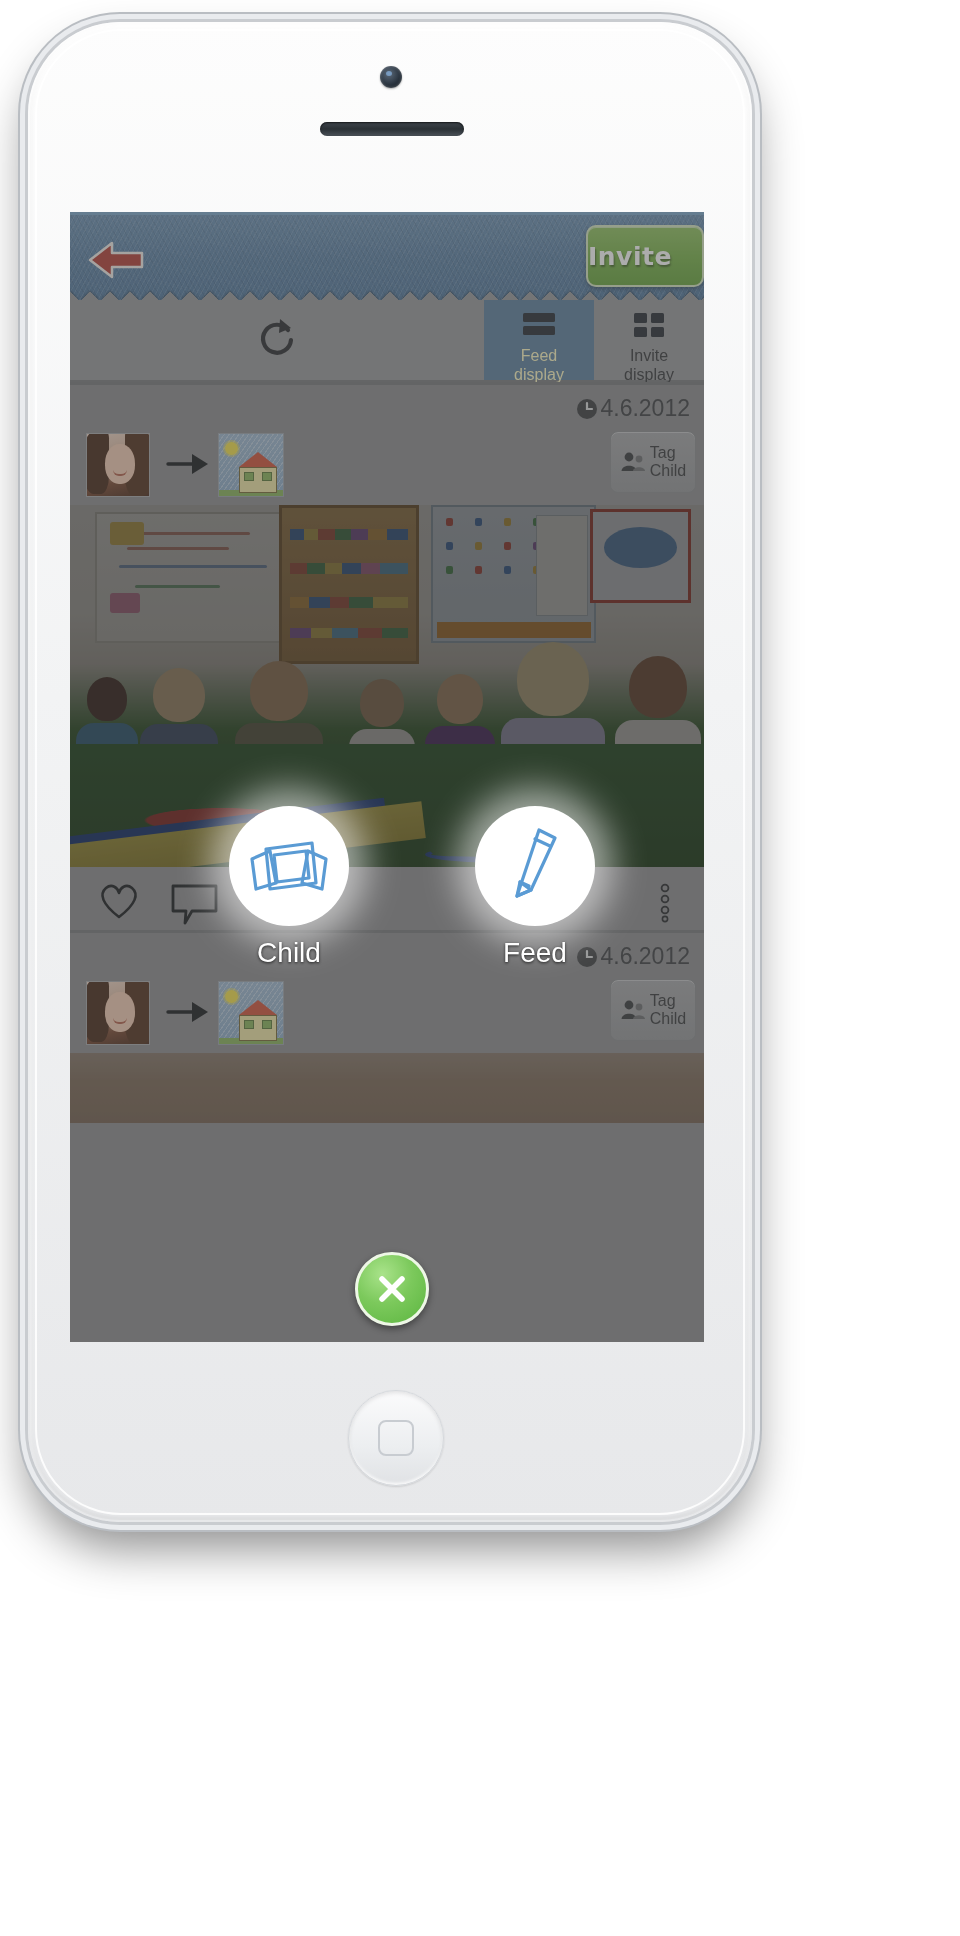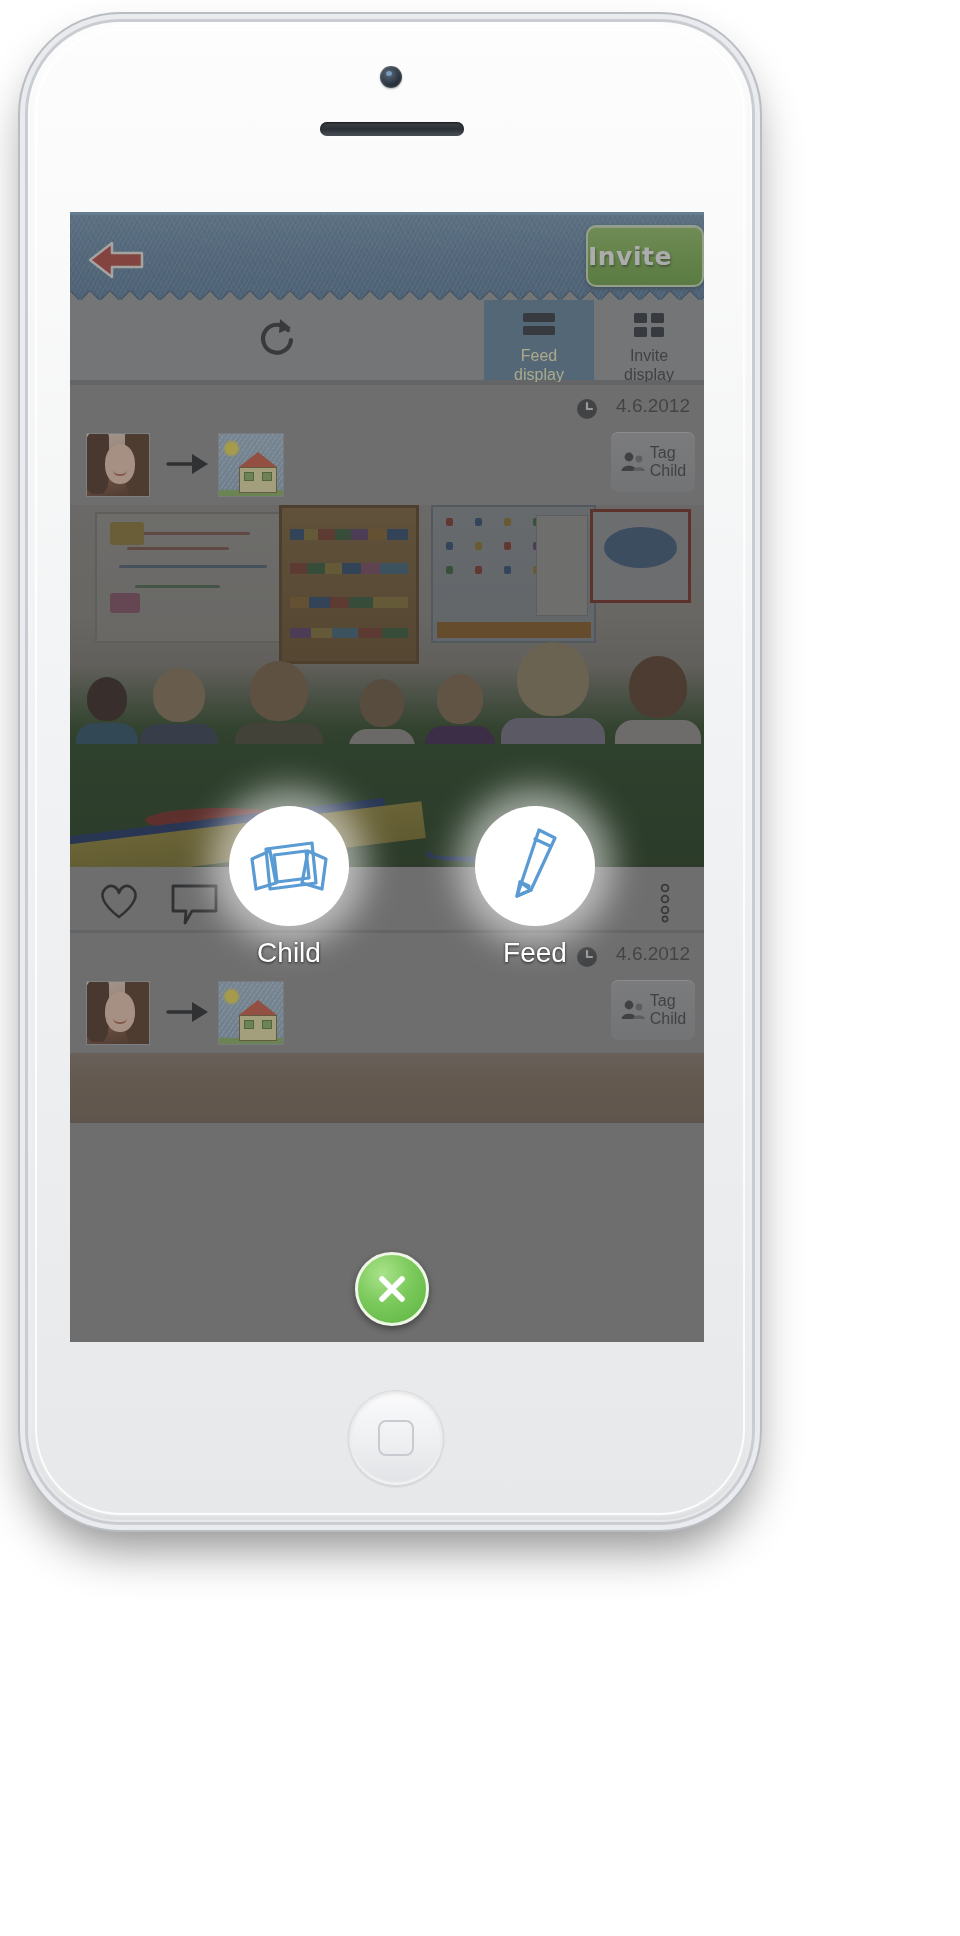--- a/index.html
+++ b/index.html
@@ -167,21 +167,21 @@
   #feed { position: relative; background: #8e8f91; }
 
   .post { position: relative; }
   .post-divider { height: 3px; background: #7b7c7e; }
 
   .post-datebar {
     height: 46px; position: relative;
   }
   .post-date {
     position: absolute; right: 14px; top: 10px;
-    font-size: 19px; color: #414345;
+    font-size: 23px; color: #414345;
     font-family: "Liberation Sans", sans-serif;
   }
   .clock-icon { position: absolute; right: 104px; top: 11px; }
 
   .post-meta {
     position: relative; height: 74px;
   }
   .avatar {
     position: absolute; left: 16px; top: 2px;
     width: 64px; height: 64px;

